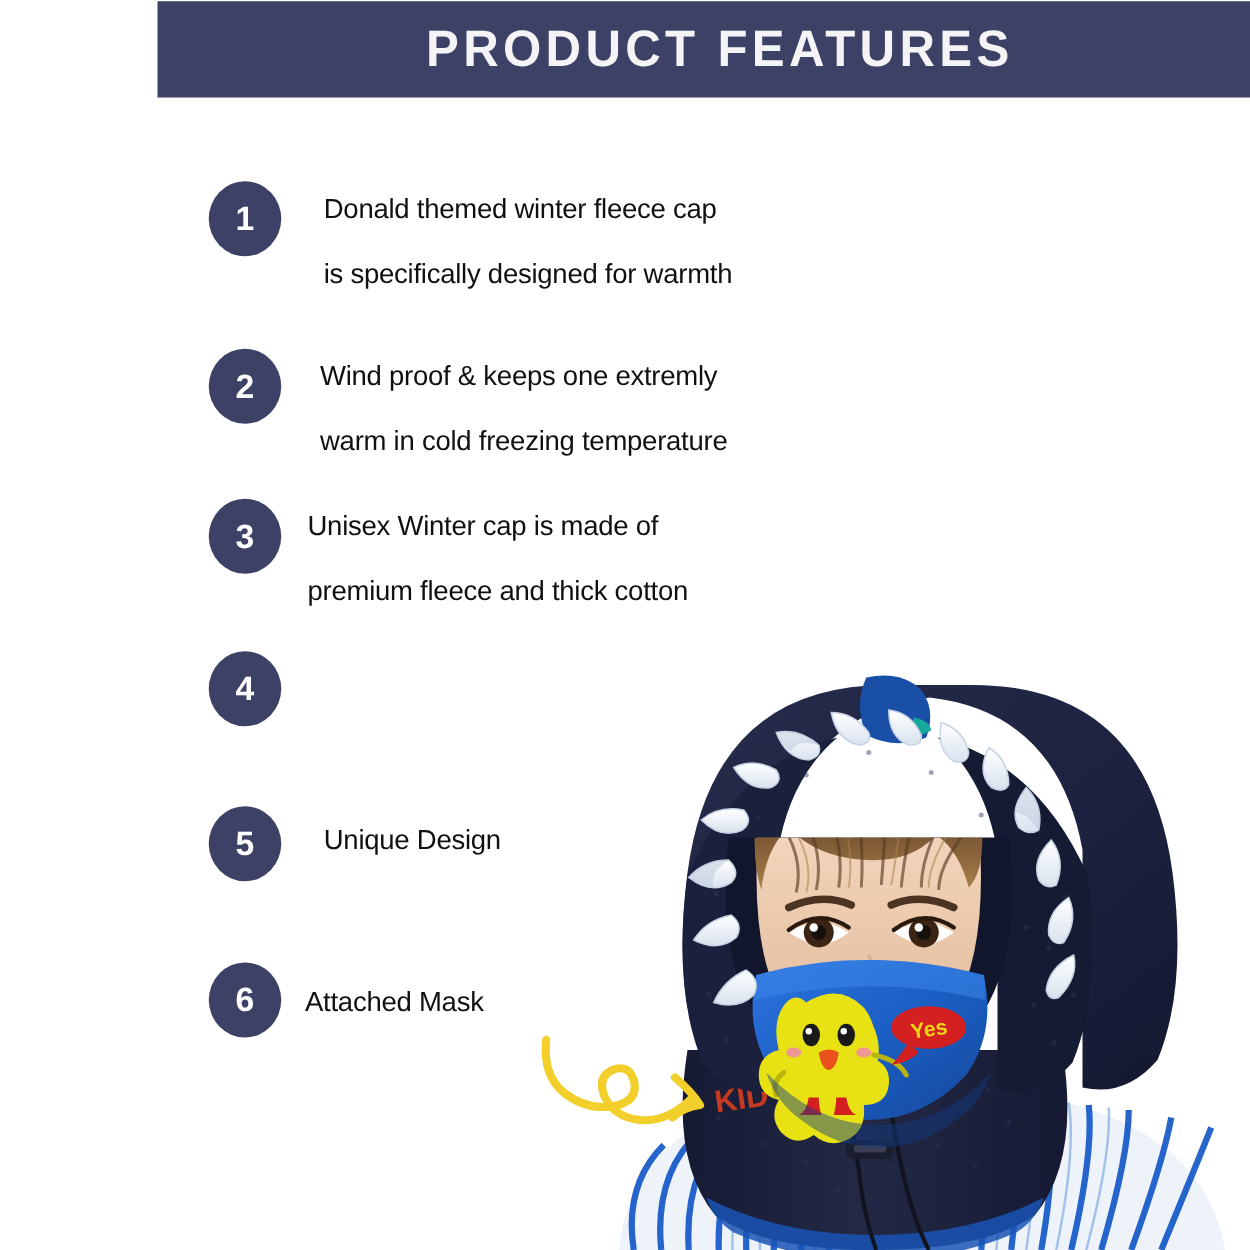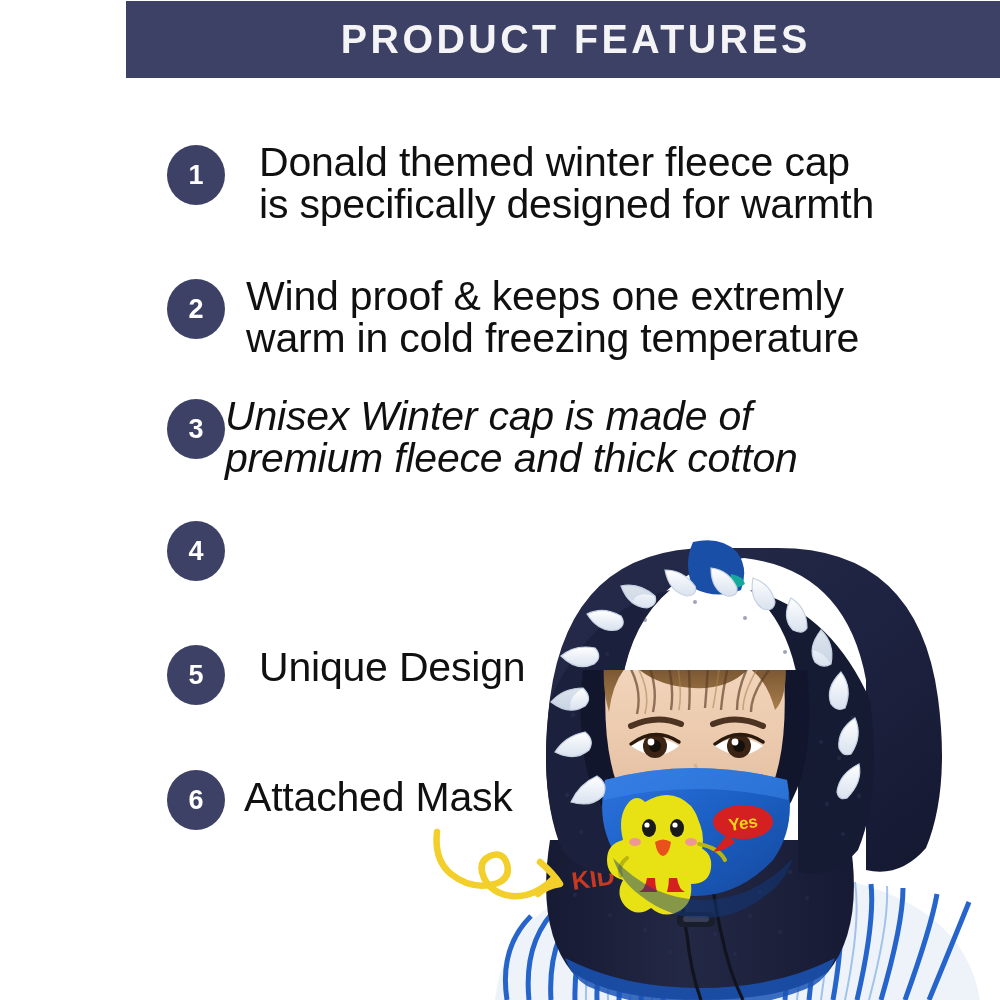--- a/index.html
+++ b/index.html
@@ -62,35 +62,35 @@
     align-items: center;
     justify-content: center;
     font-size: 27px;
     font-weight: bold;
     flex: 0 0 auto;
     box-sizing: border-box;
     font-family: "Liberation Sans", sans-serif;
   }
   .feature-text {
     color: #101010;
-    font-size: 41px;
-    line-height: 42px;
+    font-size: 22px;
+    line-height: 52px;
     font-weight: 500;
     letter-spacing: -0.2px;
     white-space: pre-line;
     font-family: "Liberation Sans", "DejaVu Sans", sans-serif;
   }
 
   
   #feature-1 { left: 167px; top: 145px; }
   #feature-1 .feature-text { margin-left: 34px; margin-top: -4px; }
   #feature-2 { left: 167px; top: 279px; }
-  #feature-2 .feature-text { margin-left: 21px; margin-top: -4px; }
+  #feature-2 .feature-text { margin-left: 31px; margin-top: -4px; }
   #feature-3 { left: 167px; top: 399px; }
-  #feature-3 .feature-text { margin-top: -4px; font-style: italic; }
+  #feature-3 .feature-text { margin-left: 21px; margin-top: -4px; }
   #feature-4 { left: 167px; top: 521px; }
   #feature-4 .feature-text { margin-left: 21px; margin-top: -4px; }
   #feature-5 { left: 167px; top: 645px; }
   #feature-5 .feature-text { margin-left: 34px; margin-top: 1px; }
   #feature-6 { left: 167px; top: 770px; }
   #feature-6 .feature-text { margin-left: 19px; margin-top: 6px; }
 
   
   #product-photo {
     position: absolute;

